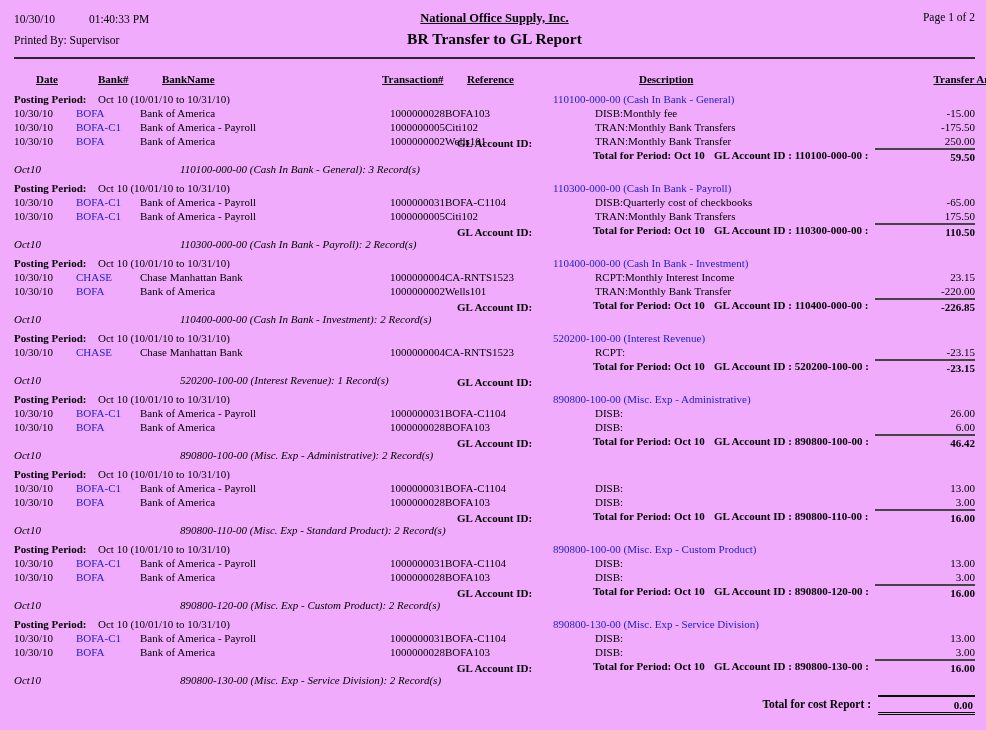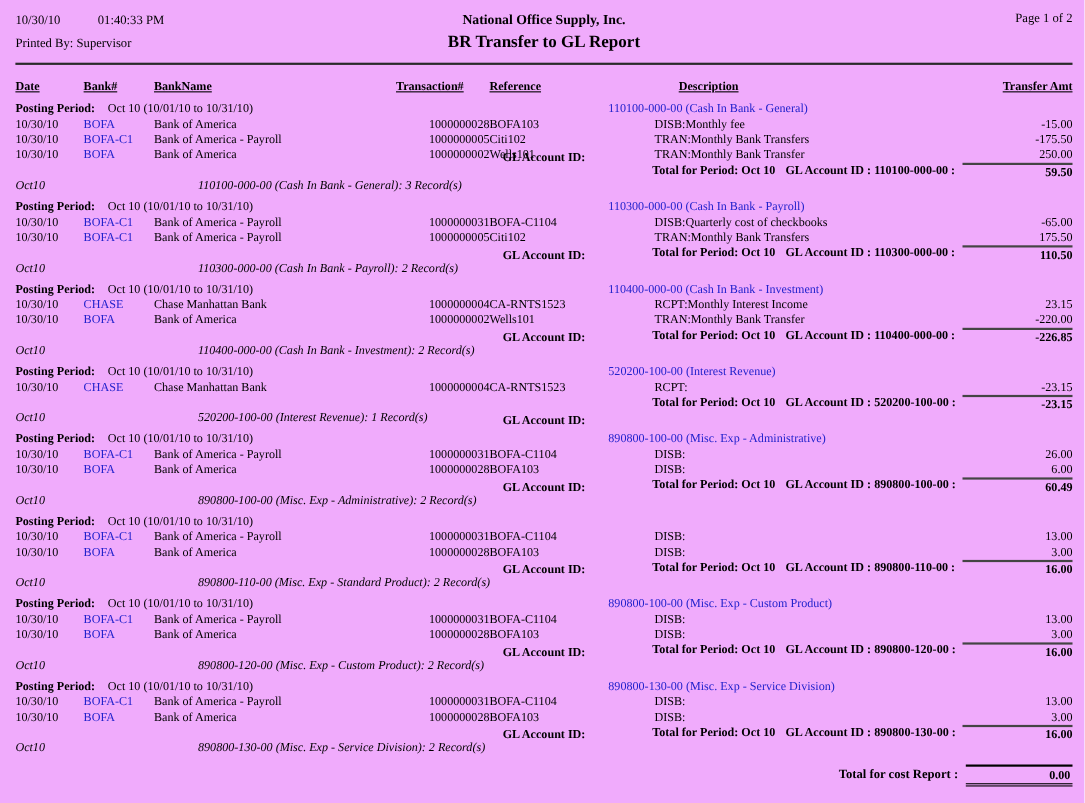--- a/index.html
+++ b/index.html
@@ -6,27 +6,27 @@
   html,body { background:#ffffff; }
   .page {
     position:relative; width:986px; height:730px; background:#f0abfc;
     font-family:"Liberation Serif", serif; font-size:11px; color:#000; overflow:hidden;
   }
   .pagehead { position:absolute; top:9px; left:14px; right:11px; height:46px; }
   .ph-left { position:absolute; left:0; top:0; font-size:11.5px; }
   .ph-left .l1, .ph-left .l2 { height:21px; line-height:21px; white-space:nowrap; }
   .ph-left .d { display:inline-block; width:72px; }
   .ph-center { position:absolute; left:0; right:0; top:0; text-align:center; }
-  .company { font-weight:bold; font-size:12.5px; height:19px; line-height:19px; }
+  .company { font-weight:bold; font-size:12.5px; height:19px; line-height:19px;text-decoration:underline; }
   .title { font-weight:bold; font-size:15.5px; line-height:22px; }
   .ph-right { position:absolute; right:0; top:2px; font-size:11.5px; }
   .rule { position:absolute; top:57px; left:14px; right:11px; border-top:2px solid #2a2a2a; }
   .content { position:absolute; top:72px; left:0; right:0; }
   .line { position:relative; height:14px; line-height:14px; }
-  .colhead { height:16px; margin-bottom:4px; }
+  .colhead { height:16px; margin-bottom:4px;margin-left:22px; }
   .colhead .c { font-weight:bold; text-decoration:underline; }
   .c { position:absolute; top:0; white-space:nowrap; }
   .c-date { left:14px; }
   .c-bank { left:76px; }
   .c-bankname { left:140px; }
   .c-txn { left:360px; width:85px; text-align:right; }
   .colhead .c-txn { text-align:left; }
   .c-ref { left:445px; }
   .c-desc { left:595px; }
   .colhead .c-desc { left:617px; }
@@ -265,21 +265,21 @@
     <span class="c c-bankname">Bank of America</span>
     <span class="c c-txn">1000000028</span>
     <span class="c c-ref">BOFA103</span>
     <span class="c c-desc">DISB:</span>
     <span class="c c-amt">6.00</span>
   </div>
 </div>
     <div class="line">
       <span class="c total-label">Total for Period: Oct 10</span>
       <span class="c total-acct">GL Account ID : 890800-100-00 :</span>
-      <span class="c total-amt">60.49</span>
+      <span class="c total-amt">46.42</span>
     </div>
     <div class="line footer-line">
       <span class="c f-period">Oct10</span>
       <span class="c f-text">890800-100-00 (Misc. Exp - Administrative): 2 Record(s)</span>
     </div>
   </div>
 
   <div class="section">
     <div class="line">
       <span class="c period-label">Posting Period:</span>

